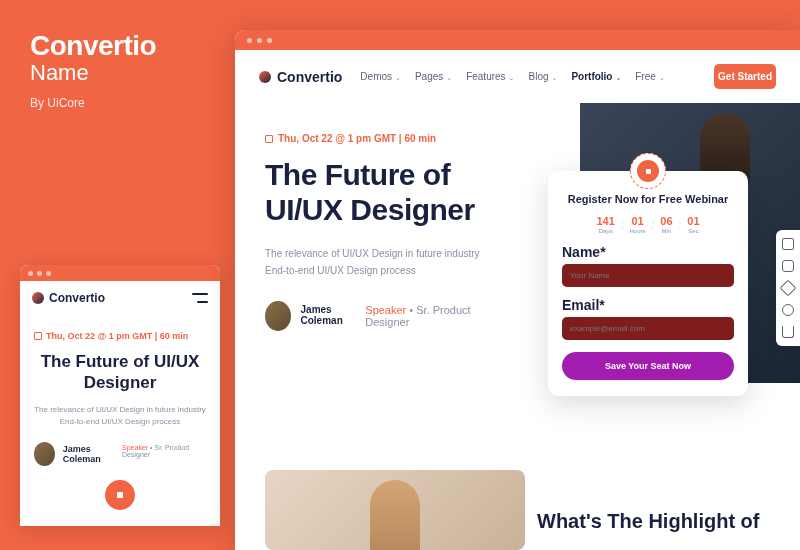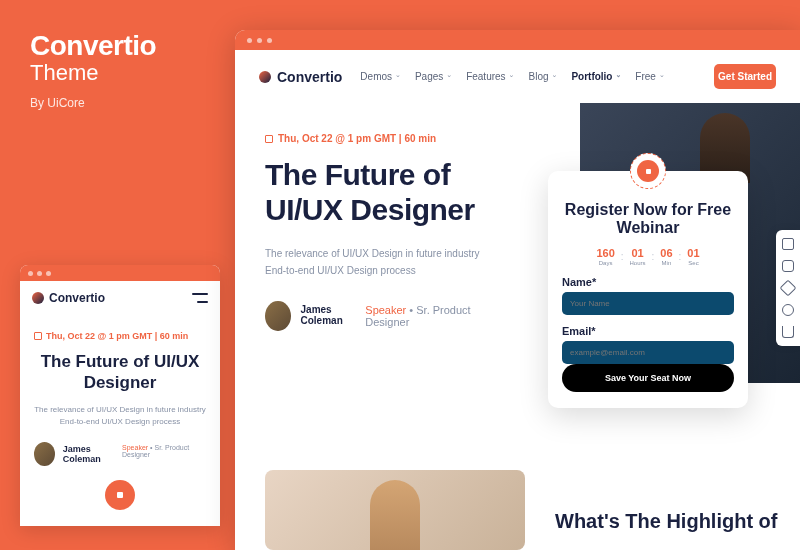--- a/index.html
+++ b/index.html
@@ -28,61 +28,61 @@
 .author-name{font-size:9px;font-weight:700;color:#1a2140}
 .author-role{font-size:7px;color:#8892a6}
 .author-role .sp{color:#f06543}
 .badge-circle{width:30px;height:30px;border-radius:50%;background:#f06543;margin:14px auto 0;display:flex;align-items:center;justify-content:center}
 .badge-inner{width:6px;height:6px;background:#fff;border-radius:1px}
 .desktop-preview{position:absolute;left:235px;top:30px;right:0;background:#fff;border-radius:10px 0 0 0;overflow:hidden;box-shadow:0 4px 30px rgba(0,0,0,0.2);height:520px}
 .desktop-chrome{background:#f06543;height:20px;display:flex;align-items:center;padding:0 12px;gap:5px}
 .desktop-header{display:flex;align-items:center;padding:14px 24px;gap:18px}
 .desktop-logo{display:flex;align-items:center;gap:6px;font-weight:800;font-size:14px;color:#1a2140}
 .nav{display:flex;gap:14px}
-.nav-item{font-size:10px;color:#5a6378;display:flex;align-items:flex-start;gap:3px;cursor:pointer}
+.nav-item{font-size:10px;color:#5a6378;display:flex;align-items:flex-end;gap:3px;cursor:pointer}
 .nav-item.active{color:#1a2140;font-weight:700}
 .chev{font-size:7px;color:#8892a6}
 .cta-btn{margin-left:auto;background:#f06543;color:#fff;font-size:10px;font-weight:600;padding:7px 4px;border-radius:5px;cursor:pointer}
 .desktop-body{display:flex;padding:20px 0 0 30px;gap:20px}
 .left-col{width:230px;padding-top:10px}
 .d-date{color:#f06543;font-size:10px;font-weight:600;display:flex;align-items:center;gap:5px}
 .d-heading{color:#1a2140;font-size:30px;font-weight:800;line-height:1.15;margin-top:14px;letter-spacing:-0.5px}
 .d-desc{color:#8892a6;font-size:10px;margin-top:18px;line-height:1.7}
 .d-author{display:flex;align-items:center;gap:10px;margin-top:22px}
 .d-avatar{width:30px;height:30px;border-radius:50%;background:linear-gradient(135deg,#8b6f47,#5d4a35)}
 .right-col{position:relative;flex:1}
 .hero-bg{position:absolute;right:0;top:-20px;width:220px;height:280px;background:linear-gradient(135deg,#3a4558,#1a2533);border-radius:0}
 .person1{position:absolute;right:50px;top:10px;width:50px;height:70px;background:linear-gradient(180deg,#4a3528,#2a1f18);border-radius:25px 25px 0 0}
 .webinar-card{position:absolute;top:48px;right:52px;width:200px;background:#fff;border-radius:10px;box-shadow:0 8px 30px rgba(0,0,0,0.15);padding:16px 14px;z-index:2}
 .badge-top{position:absolute;top:-18px;left:50%;transform:translateX(-50%);width:36px;height:36px;border-radius:50%;background:#fff;border:1px dashed #f06543;display:flex;align-items:center;justify-content:center}
 .badge-top-inner{width:22px;height:22px;border-radius:50%;background:#f06543;display:flex;align-items:center;justify-content:center}
 .badge-top-dot{width:5px;height:5px;background:#fff;border-radius:1px}
-.card-title{text-align:center;font-size:16px;font-weight:800;color:#1a2140;margin-top:14px}
+.card-title{text-align:center;font-size:11px;font-weight:800;color:#1a2140;margin-top:6px}
 .countdown{display:flex;justify-content:center;gap:6px;margin-top:10px;align-items:center}
 .cd-item{text-align:center}
 .cd-num{color:#f06543;font-size:11px;font-weight:800}
 .cd-lbl{color:#8892a6;font-size:6px;margin-top:1px}
 .cd-sep{color:#c5cbd6;font-size:10px}
 .form-group{margin-top:10px}
-.form-label{font-size:11px;font-weight:700;color:#1a2140}
-.form-input{width:100%;background:#0c4a6e;border:none;border-radius:5px;padding:7px 8px;font-size:8px;margin-top:4px;color:#8892a6}
-.submit-btn{width:100%;background:#000000;color:#fff;border:none;border-radius:18px;padding:9px;font-size:9px;font-weight:600;cursor:pointer}
+.form-label{font-size:14px;font-weight:700;color:#1a2140}
+.form-input{width:100%;background:#7f1d1d;border:none;border-radius:5px;padding:7px 8px;font-size:8px;margin-top:4px;color:#8892a6}
+.submit-btn{width:100%;background:#a21caf;color:#fff;border:none;border-radius:18px;padding:9px;font-size:9px;font-weight:600;margin-top:12px;cursor:pointer}
 .side-icons{position:absolute;right:0;top:200px;background:#fff;padding:8px 6px;display:flex;flex-direction:column;gap:10px;border-radius:6px 0 0 6px;box-shadow:-2px 0 8px rgba(0,0,0,0.08);z-index:3}
 .side-icon{width:12px;height:12px;border:1.5px solid #5a6378;border-radius:2px}
-.bottom-section{position:absolute;bottom:0;left:30px;right:0;display:flex;gap:30px}
+.bottom-section{position:absolute;bottom:0;left:30px;right:0;display:flex;gap:12px}
 .img-card{width:260px;height:80px;background:linear-gradient(135deg,#e8d5c4,#c9b299);border-radius:8px;position:relative;overflow:hidden}
 .img-person{position:absolute;left:50%;top:10px;transform:translateX(-50%);width:50px;height:70px;background:linear-gradient(180deg,#d4a574,#b88a5e);border-radius:25px 25px 0 0}
 .highlight-heading{color:#1a2140;font-size:20px;font-weight:800;padding-top:40px}
 </style>
 </head>
 <body>
 
 <div class="sidebar">
   <div class="sidebar-title">Convertio</div>
-  <div class="sidebar-subtitle">Theme</div>
+  <div class="sidebar-subtitle">Name</div>
   <div class="sidebar-author">By UiCore</div>
 </div>
 
 <div class="mobile-preview">
   <div class="mobile-chrome">
     <div class="dot"></div>
     <div class="dot"></div>
     <div class="dot"></div>
   </div>
   <div class="mobile-header">
@@ -176,21 +176,21 @@
         </div>
       <div class="webinar-card">
         <div class="badge-top">
             <div class="badge-top-inner">
               <div class="badge-top-dot"></div>
             </div>
           </div>
         <div class="card-title">Register Now for Free Webinar</div>
         <div class="countdown">
           <div class="cd-item">
-              <div class="cd-num">160</div>
+              <div class="cd-num">141</div>
               <div class="cd-lbl">Days</div>
             </div>
           <div class="cd-sep">:</div>
           <div class="cd-item">
               <div class="cd-num">01</div>
               <div class="cd-lbl">Hours</div>
             </div>
           <div class="cd-sep">:</div>
           <div class="cd-item">
               <div class="cd-num">06</div>

